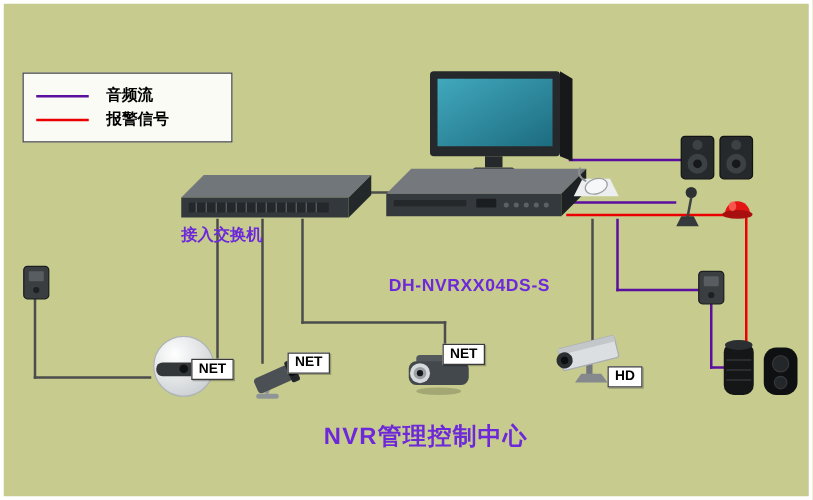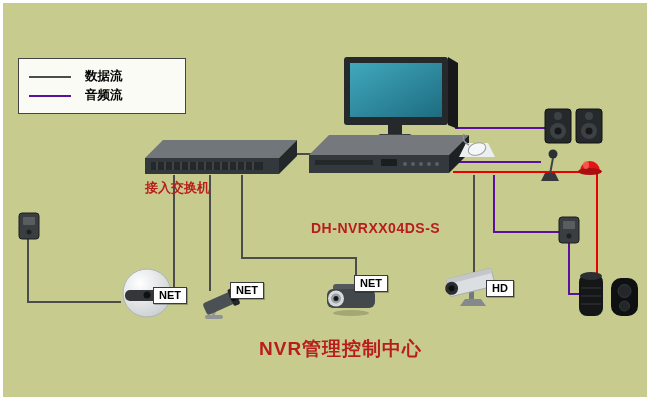--- a/index.html
+++ b/index.html
@@ -11,21 +11,21 @@
   .ln{position:absolute;z-index:1;}
   .ln.data{background:#4c4c4c;}
   .ln.audio{background:#5a0f9e;}
   .ln.alarm{background:#ea0000;}
   .dev{position:absolute;z-index:2;line-height:0;}
   .tag{
     position:absolute;z-index:3;background:#ffffff;border:1px solid #3a3a3a;
     font-weight:bold;font-size:11px;color:#000;padding:0 5px;height:15px;line-height:15px;
     box-shadow:1px 1px 0 rgba(0,0,0,.25);
   }
-  .lbl{position:absolute;z-index:3;font-weight:bold;color:#b91c1c;white-space:nowrap;}
+  .lbl{position:absolute;z-index:3;font-weight:bold;color:#6d28d9;white-space:nowrap;}
   .lbl.switch{left:142px;top:176px;font-size:13px;}
   .lbl.nvr{left:308px;top:181px;font-size:14px;letter-spacing:.5px;margin-top:36px;}
   .lbl.title{left:256px;top:318px;font-size:19px;letter-spacing:1px;margin-top:15px;}
   .legend{
     position:absolute;left:15px;top:55px;width:168px;z-index:3;
     background:#fbfbf5;border:1px solid #444;padding:8px 10px;box-sizing:border-box;
   }
   .legend-row{display:flex;align-items:center;height:19px;}
   .legend-swatch{width:42px;height:0;border-top:2px solid #000;margin-right:14px;flex:none;}
   .legend-swatch.data{border-top-color:#4c4c4c;}
@@ -53,26 +53,26 @@
   <div class="ln audio" style="left:490px;top:172px;width:2px;height:58px"></div>
   <div class="ln audio" style="left:490px;top:228px;width:66px;height:2px"></div>
   <div class="ln audio" style="left:565px;top:240px;width:2px;height:52px"></div>
   <div class="ln audio" style="left:565px;top:290px;width:14px;height:2px"></div>
 
   <div class="ln alarm" style="left:450px;top:168px;width:144px;height:2px"></div>
   <div class="ln alarm" style="left:593px;top:168px;width:2px;height:104px"></div>
 
   <div class="legend">
     <div class="legend-row">
-      <span class="legend-swatch data"></span>
-      <span class="legend-label">数据流</span>
+      <span class="legend-swatch audio"></span>
+      <span class="legend-label">音频流</span>
     </div>
     <div class="legend-row">
-      <span class="legend-swatch audio"></span>
-      <span class="legend-label">音频流</span>
+      <span class="legend-swatch alarm"></span>
+      <span class="legend-label">报警信号</span>
     </div>
   </div>
 
   <div class="dev" style="left:138px;top:133px">
     <svg width="160" height="45" viewBox="0 0 160 45">
       <polygon points="22,4 156,4 138,22 4,22" fill="#71767a"></polygon>
       <polygon points="138,22 156,4 156,20 138,38" fill="#23282b"></polygon>
       <rect x="4" y="22" width="134" height="16" fill="#33383c"></rect>
       <rect x="10" y="26" width="112" height="8" fill="#24282b"></rect>
       <g stroke="#5a5f63" stroke-width="1">
@@ -236,19 +236,19 @@
       <line x1="8" y1="38" x2="28" y2="38" stroke="#2a2d30" stroke-width="1.5"></line>
       <rect x="38" y="12" width="27" height="38" rx="10" fill="#0e1012"></rect>
       <circle cx="51.5" cy="25" r="6.5" fill="#24272a" stroke="#34383b"></circle>
       <circle cx="51.5" cy="40" r="5" fill="#24272a" stroke="#34383b"></circle>
     </svg>
   </div>
 
   <div class="tag" style="left:150px;top:284px">NET</div>
   <div class="tag" style="left:227px;top:279px">NET</div>
   <div class="tag" style="left:351px;top:272px">NET</div>
-  <div class="tag" style="left:483px;top:277px">HD</div>
+  <div class="tag" style="left:483px;top:290px">HD</div>
 
   <div class="lbl switch">接入交换机</div>
   <div class="lbl nvr">DH-NVRXX04DS-S</div>
   <div class="lbl title">NVR管理控制中心</div>
 
 </div>
 
 </body></html>

